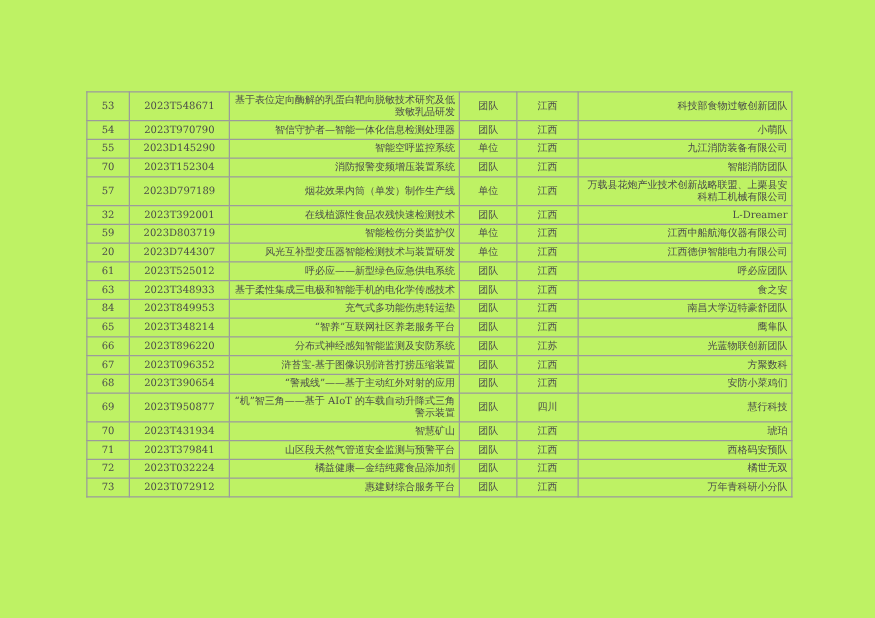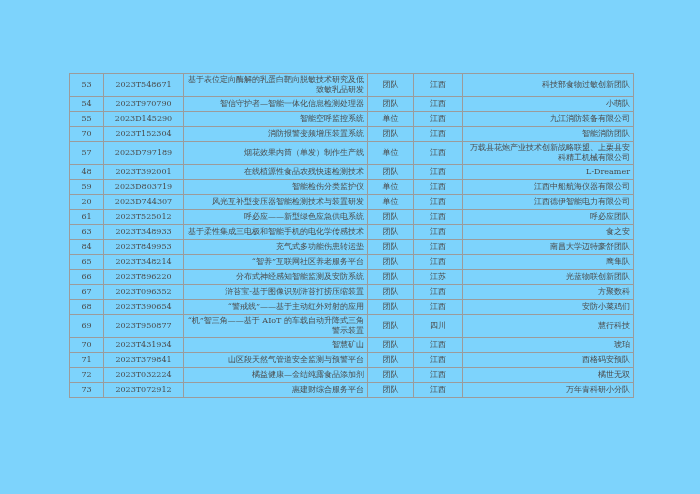--- a/index.html
+++ b/index.html
@@ -4,21 +4,21 @@
 <style>
   html, body {
     margin: 0;
     padding: 0;
     background: #ffffff;
   }
   .page {
     position: relative;
     width: 700px;
     height: 494px;
-    background: #7dd3fc;
+    background: #bef264;
     font-family: "DejaVu Serif", "Liberation Serif", serif;
     overflow: hidden;
   }
   table.projects {
     position: absolute;
     left: 69px;
     top: 73px;
     width: 564px;
     border-collapse: collapse;
     table-layout: fixed;
@@ -93,21 +93,21 @@
         </tr>
         <tr>
           <td class="c-no">57</td>
           <td class="c-code">2023D797189</td>
           <td class="c-project">烟花效果内筒（单发）制作生产线</td>
           <td class="c-type">单位</td>
           <td class="c-prov">江西</td>
           <td class="c-org">万载县花炮产业技术创新战略联盟、上栗县安科精工机械有限公司</td>
         </tr>
         <tr>
-          <td class="c-no">48</td>
+          <td class="c-no">32</td>
           <td class="c-code">2023T392001</td>
           <td class="c-project">在线植源性食品农残快速检测技术</td>
           <td class="c-type">团队</td>
           <td class="c-prov">江西</td>
           <td class="c-org">L-Dreamer</td>
         </tr>
         <tr>
           <td class="c-no">59</td>
           <td class="c-code">2023D803719</td>
           <td class="c-project">智能检伤分类监护仪</td>

